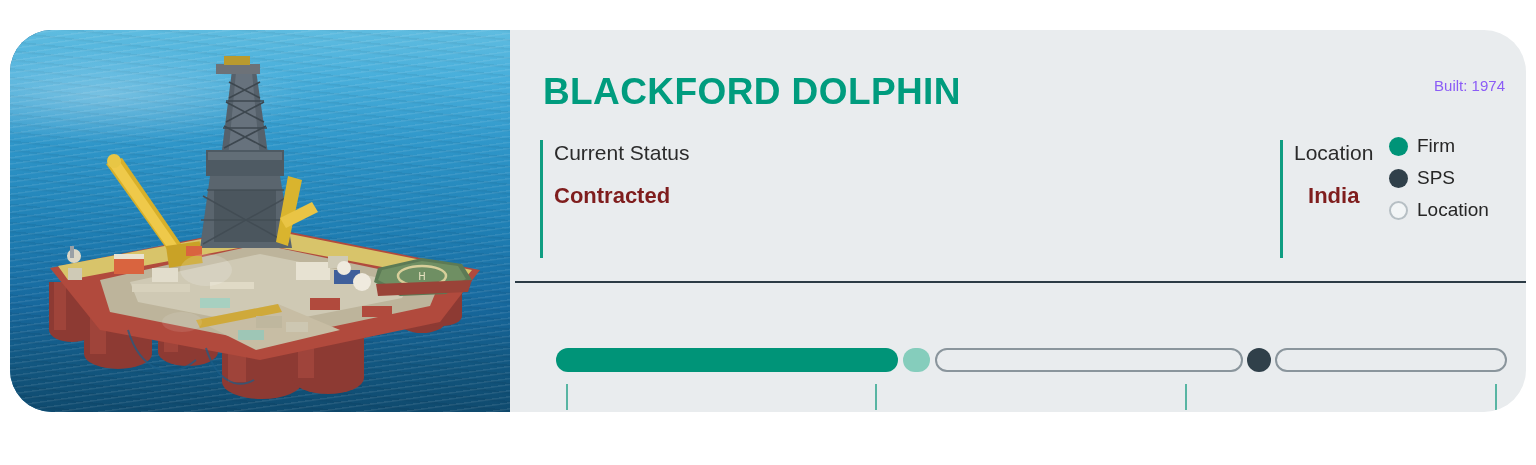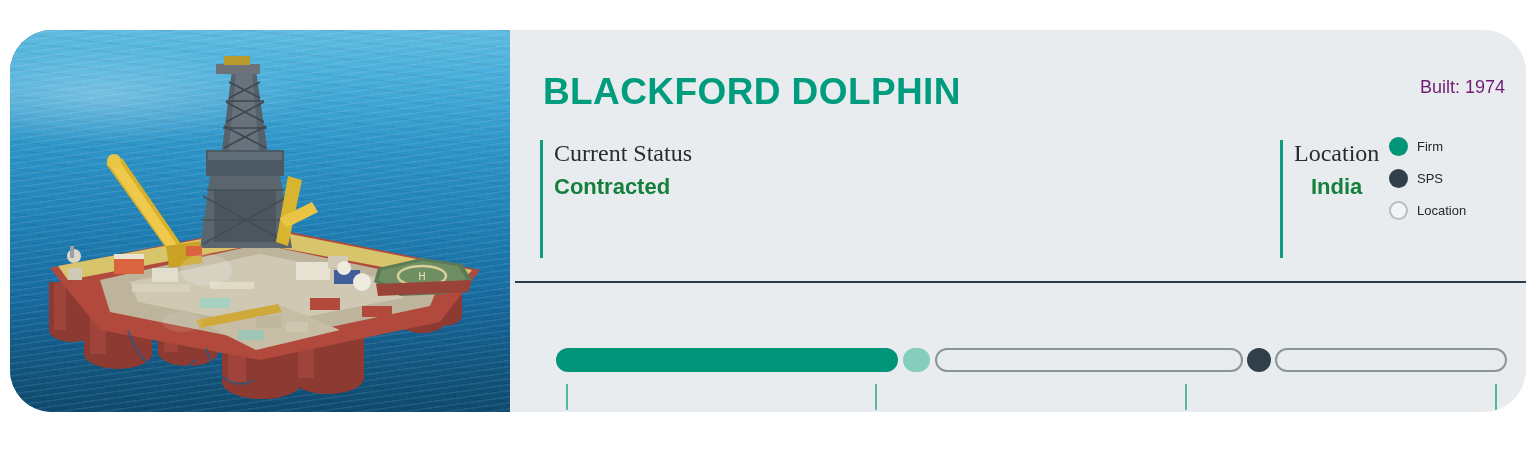--- a/index.html
+++ b/index.html
@@ -83,46 +83,45 @@
     font-size: 37px;
     font-weight: bold;
     letter-spacing: .4px;
     color: #009c7e;
     white-space: nowrap;
   }
 
   .built {
     position: absolute;
     right: 21px; top: 47px;
-    font-size: 18px;
-    color: #701a75;
+    font-size: 15px;
+    color: #8b5cf6;
     white-space: nowrap;
   }
 
   
   .field {
     position: absolute;
     top: 110px;
     padding-left: 11px;
     height: 118px;
     border-left: 3px solid #0f9d81;
   }
   .field .label {
-    font-size: 24px;
+    font-size: 21px;
     color: #2b2b2b;
     line-height: 26px;
     white-space: nowrap;
-    font-family: Liberation Serif, serif;
   }
   .field .value {
     font-size: 22px;
     font-weight: bold;
-    color: #15803d;
+    color: #7f1d1d;
     line-height: 30px;
-    margin-top: 6px;
+    margin-top: 15px;
     white-space: nowrap;
   }
   #f-status { left: 30px; }
   #f-client { left: 400px; }
   #f-location { left: 770px; text-align: center; }
 
   
   .legend {
     position: absolute;
     right: 17px; top: 100px;
@@ -137,21 +136,21 @@
     width: 19px; height: 19px;
     border-radius: 50%;
     flex: 0 0 auto;
     margin-right: 9px;
   }
   .legend-dot.firm { background: #009478; }
   .legend-dot.option { background: #82cbba; }
   .legend-dot.sps { background: #30404a; }
   .legend-dot.available { background: #f2f5f6; border: 2px solid #b6bfc4; }
   .legend-label {
-    font-size: 13px;
+    font-size: 19px;
     color: #262626;
     white-space: nowrap;
   }
 
   
   .divider {
     position: absolute;
     left: 5px; top: 251px;
     width: 1011px; height: 2px;
     background: #2c3b45;

